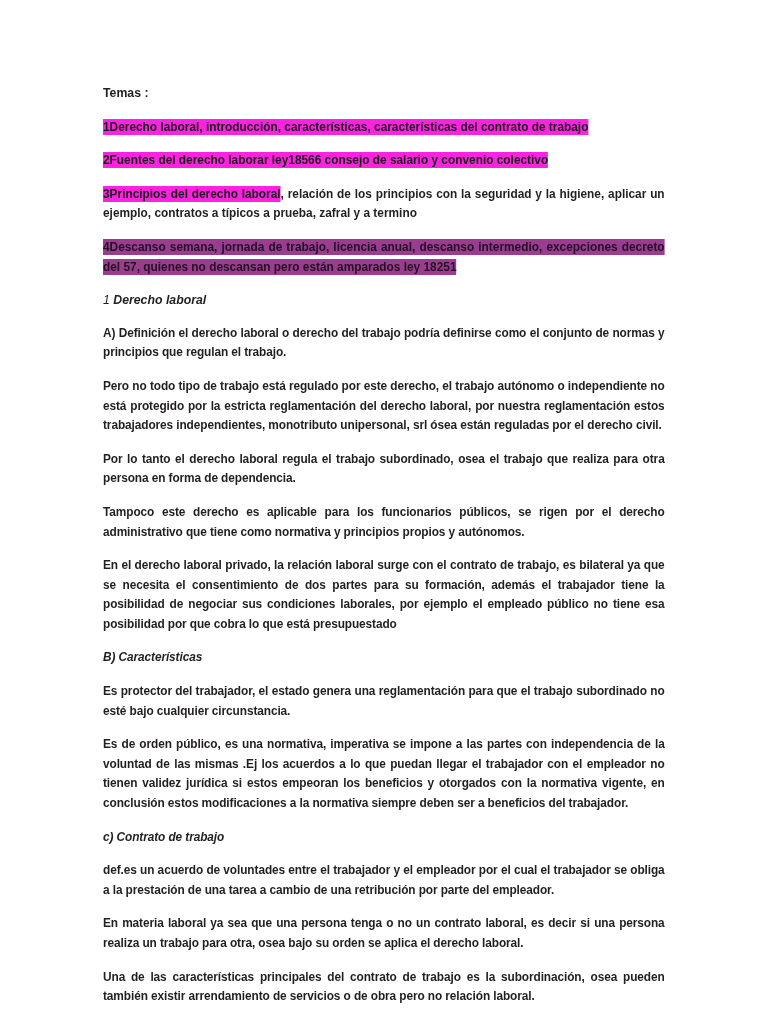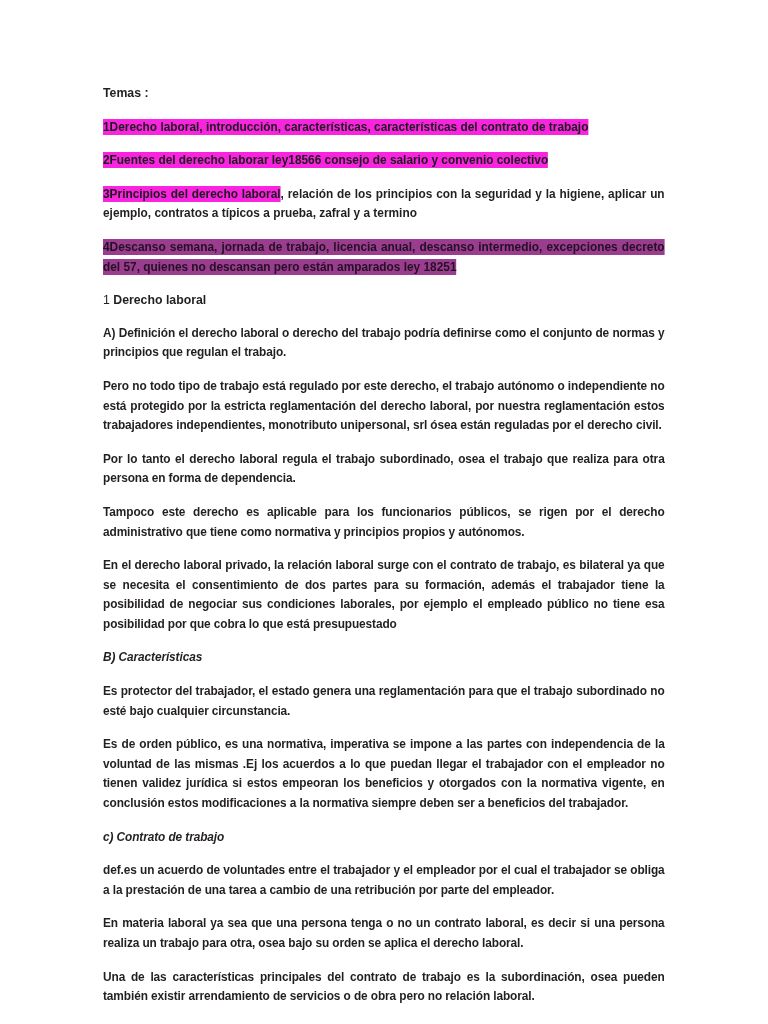--- a/index.html
+++ b/index.html
@@ -51,20 +51,21 @@
     font-weight: 700;
     text-align: left;
   }
 
   .heading-num {
     margin: 0 0 13px 0;
     font-size: 12.3px;
     line-height: 19.6px;
     color: #231f20;
     text-align: left;
+    font-style: italic;
   }
   .heading-num .num { font-weight: 400; }
   .heading-num .ttl { font-weight: 700; }
 
   
   .hl-magenta {
     background: #fa23e0;
     color: #1a1a1a;
     box-decoration-break: clone;
     -webkit-box-decoration-break: clone;

